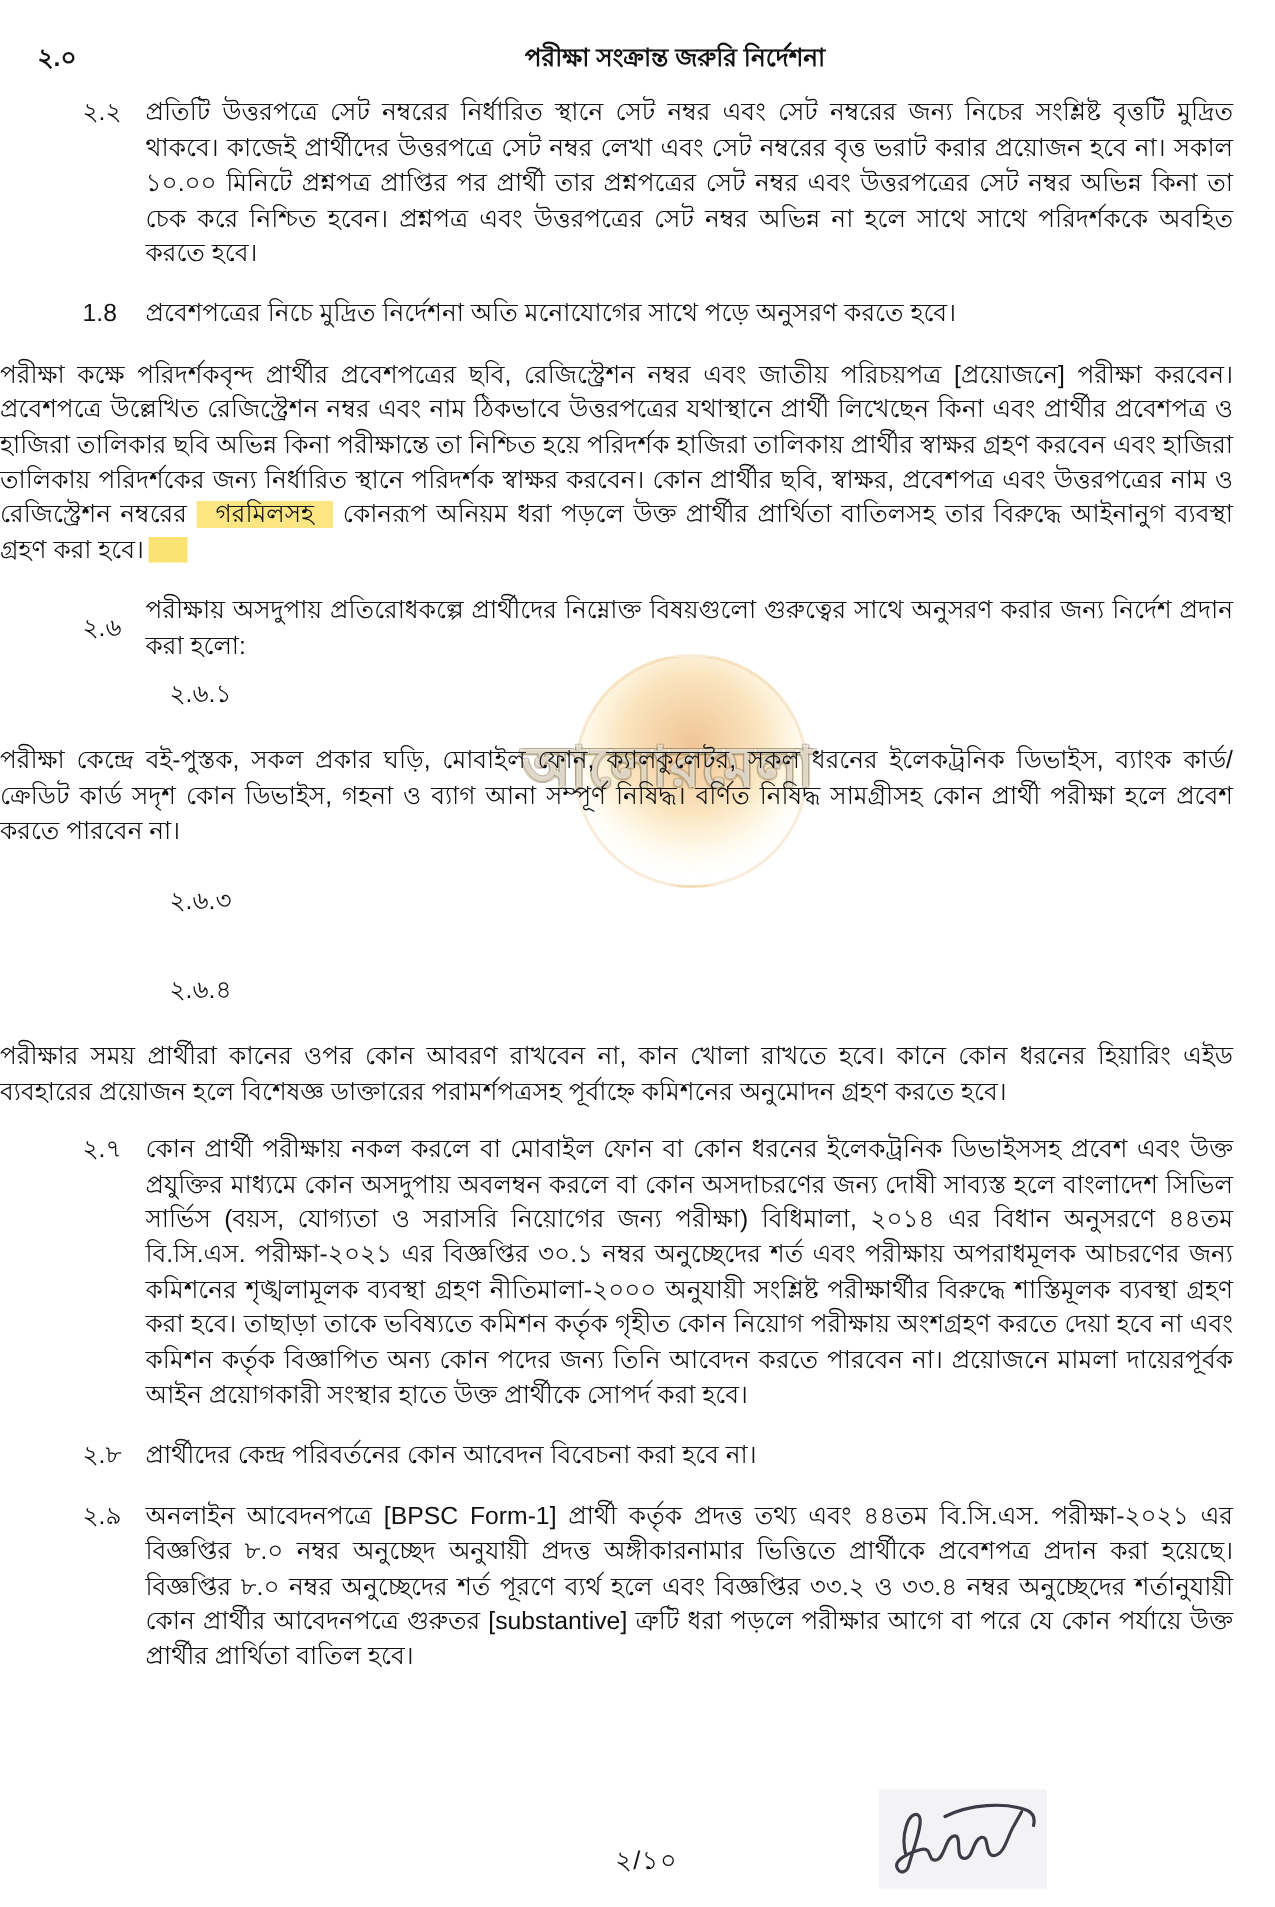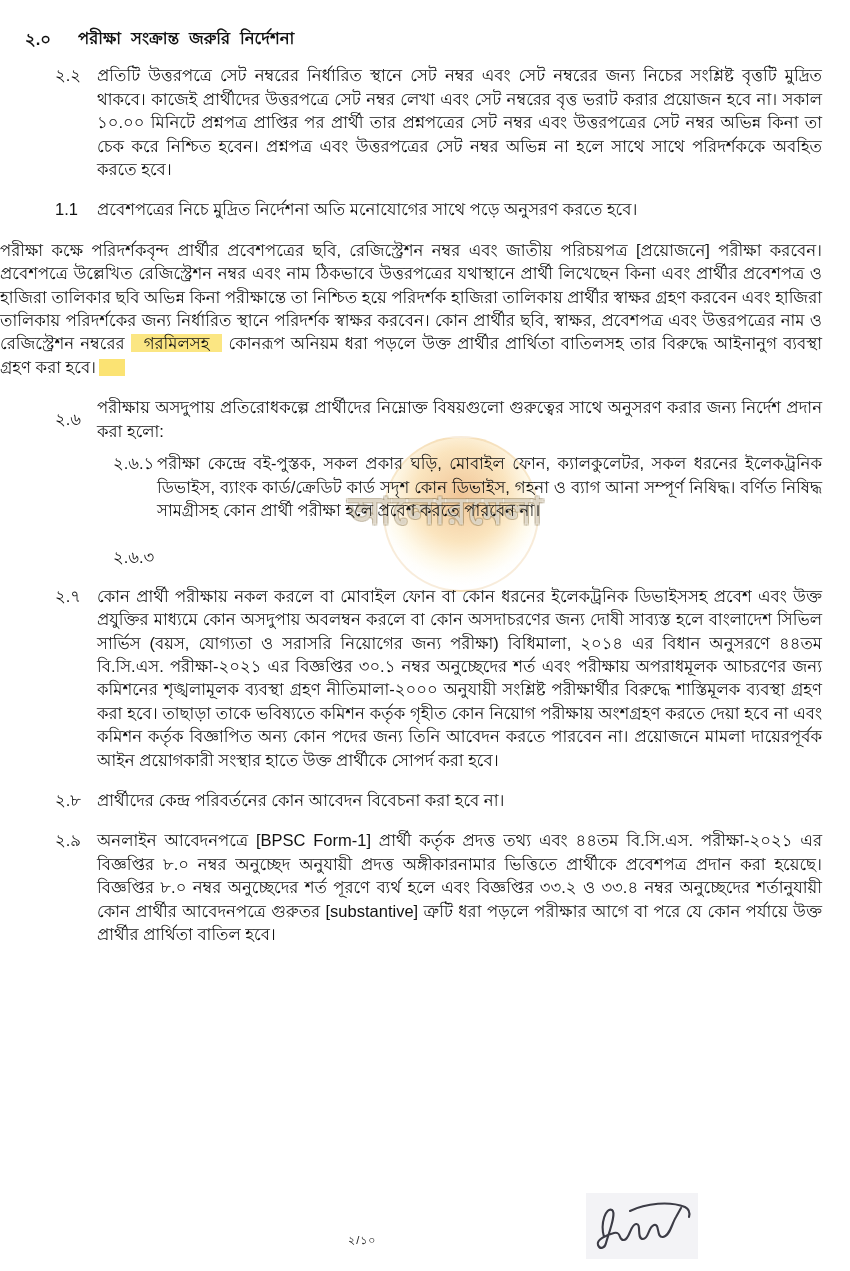--- a/index.html
+++ b/index.html
@@ -22,26 +22,26 @@
     white-space:nowrap;
   }
   .row .body {
     flex:1;
     text-align:justify;
     padding-right:28px;
   }
 
   .title-row { margin-bottom:13px; font-weight:bold; }
   .title-row .num { flex:0 0 53px; margin-left:25px; }
-  .title-row .body { text-align:left;font-family:Liberation Mono, monospace; }
+  .title-row .body { text-align:center; }
 
   .sec-26 { margin-bottom:9px;align-items:center; }
 
   .sub .num { flex:0 0 44px; margin-left:113px; }
-  .sub { margin-bottom:15px; }
+  .sub { margin-bottom:15px;flex-direction:column; }
   .sub.gap-lg { margin-bottom:24px; }
 
   .hl {
     background:rgba(250,222,90,0.75);
     padding:0 13px;
   }
   .hl-block {
     display:inline-block;
     width:26px; height:17px;
     background:rgba(250,222,90,0.85);
@@ -75,21 +75,21 @@
     text-shadow:
       -1px -1px 0 rgba(140,120,85,0.38),
        1px -1px 0 rgba(140,120,85,0.38),
       -1px  1px 0 rgba(140,120,85,0.38),
        1px  1px 0 rgba(140,120,85,0.38);
   }
 
   
   .page-num {
     position:absolute; left:348px; top:1229px; width:104px;
-    text-align:left; font-size:11px; letter-spacing:1px;
+    text-align:right; font-size:17px; letter-spacing:1px;
   }
   .signature {
     position:absolute; left:586px; top:1193px;
     width:112px; height:66px;
     background:#f3f3f6;
   }
   .signature svg { display:block; width:100%; height:100%; }
 </style>
 </head>
 <body>
@@ -108,21 +108,21 @@
       <div class="body">পরীক্ষা সংক্রান্ত জরুরি নির্দেশনা</div>
     </div>
 
 
     <div class="row">
       <div class="num">২.২</div>
       <div class="body">প্রতিটি উত্তরপত্রে সেট নম্বরের নির্ধারিত স্থানে সেট নম্বর এবং সেট নম্বরের জন্য নিচের সংশ্লিষ্ট বৃত্তটি মুদ্রিত থাকবে। কাজেই প্রার্থীদের উত্তরপত্রে সেট নম্বর লেখা এবং সেট নম্বরের বৃত্ত ভরাট করার প্রয়োজন হবে না। সকাল ১০.০০ মিনিটে প্রশ্নপত্র প্রাপ্তির পর প্রার্থী তার প্রশ্নপত্রের সেট নম্বর এবং উত্তরপত্রের সেট নম্বর অভিন্ন কিনা তা চেক করে নিশ্চিত হবেন। প্রশ্নপত্র এবং উত্তরপত্রের সেট নম্বর অভিন্ন না হলে সাথে সাথে পরিদর্শককে অবহিত করতে হবে।</div>
     </div>
 
     <div class="row">
-      <div class="num">1.1</div>
+      <div class="num">1.8</div>
       <div class="body">প্রবেশপত্রের নিচে মুদ্রিত নির্দেশনা অতি মনোযোগের সাথে পড়ে অনুসরণ করতে হবে।</div>
     </div>
 
 
     <div class="row">
       <div class="body"><span>পরীক্ষা কক্ষে পরিদর্শকবৃন্দ প্রার্থীর প্রবেশপত্রের ছবি, রেজিস্ট্রেশন নম্বর এবং জাতীয় পরিচয়পত্র [প্রয়োজনে] পরীক্ষা করবেন। প্রবেশপত্রে উল্লেখিত রেজিস্ট্রেশন নম্বর এবং নাম ঠিকভাবে উত্তরপত্রের যথাস্থানে প্রার্থী লিখেছেন কিনা এবং প্রার্থীর প্রবেশপত্র ও হাজিরা তালিকার ছবি অভিন্ন কিনা পরীক্ষান্তে তা নিশ্চিত হয়ে পরিদর্শক হাজিরা তালিকায় প্রার্থীর স্বাক্ষর গ্রহণ করবেন  এবং  হাজিরা তালিকায় পরিদর্শকের জন্য নির্ধারিত স্থানে পরিদর্শক স্বাক্ষর করবেন। কোন প্রার্থীর ছবি, স্বাক্ষর, প্রবেশপত্র এবং উত্তরপত্রের নাম ও রেজিস্ট্রেশন নম্বরের </span><span class="hl">গরমিলসহ</span><span> কোনরূপ অনিয়ম ধরা পড়লে উক্ত প্রার্থীর প্রার্থিতা বাতিলসহ তার বিরুদ্ধে আইনানুগ ব্যবস্থা গ্রহণ করা হবে।</span><span class="hl-block"></span></div>
     </div>
 
     <div class="row sec-26">
       <div class="num">২.৬</div>
@@ -132,20 +132,24 @@
     <div class="row sub gap-lg">
       <div class="num">২.৬.১</div>
       <div class="body">পরীক্ষা কেন্দ্রে বই-পুস্তক, সকল প্রকার ঘড়ি, মোবাইল ফোন, ক্যালকুলেটর, সকল ধরনের ইলেকট্রনিক ডিভাইস, ব্যাংক কার্ড/ক্রেডিট কার্ড সদৃশ কোন ডিভাইস, গহনা ও ব্যাগ আনা সম্পূর্ণ নিষিদ্ধ। বর্ণিত নিষিদ্ধ সামগ্রীসহ কোন প্রার্থী পরীক্ষা হলে প্রবেশ করতে পারবেন না।</div>
     </div>
 
 
     <div class="row sub">
       <div class="num">২.৬.৩</div>
     </div>
 
+    <div class="row sub">
+      <div class="num">২.৬.৪</div>
+      <div class="body">পরীক্ষার সময় প্রার্থীরা কানের ওপর কোন আবরণ রাখবেন না, কান খোলা রাখতে হবে। কানে কোন ধরনের হিয়ারিং এইড ব্যবহারের প্রয়োজন হলে বিশেষজ্ঞ ডাক্তারের পরামর্শপত্রসহ পূর্বাহ্নে কমিশনের অনুমোদন গ্রহণ করতে হবে।</div>
+    </div>
 
     <div class="row">
       <div class="num">২.৭</div>
       <div class="body">কোন প্রার্থী পরীক্ষায় নকল করলে বা মোবাইল ফোন বা কোন ধরনের ইলেকট্রনিক ডিভাইসসহ প্রবেশ এবং উক্ত প্রযুক্তির মাধ্যমে কোন অসদুপায় অবলম্বন করলে বা কোন অসদাচরণের জন্য দোষী সাব্যস্ত হলে বাংলাদেশ সিভিল সার্ভিস (বয়স, যোগ্যতা ও সরাসরি নিয়োগের জন্য পরীক্ষা) বিধিমালা, ২০১৪ এর বিধান অনুসরণে ৪৪তম বি.সি.এস. পরীক্ষা-২০২১    এর বিজ্ঞপ্তির ৩০.১  নম্বর অনুচ্ছেদের শর্ত এবং পরীক্ষায় অপরাধমূলক আচরণের জন্য কমিশনের শৃঙ্খলামূলক ব্যবস্থা গ্রহণ নীতিমালা-২০০০ অনুযায়ী সংশ্লিষ্ট পরীক্ষার্থীর বিরুদ্ধে শাস্তিমূলক ব্যবস্থা গ্রহণ করা হবে। তাছাড়া তাকে ভবিষ্যতে কমিশন কর্তৃক গৃহীত কোন নিয়োগ পরীক্ষায় অংশগ্রহণ করতে দেয়া হবে না এবং কমিশন কর্তৃক বিজ্ঞাপিত অন্য কোন পদের জন্য তিনি আবেদন করতে পারবেন না। প্রয়োজনে মামলা দায়েরপূর্বক আইন প্রয়োগকারী সংস্থার হাতে উক্ত প্রার্থীকে সোপর্দ করা হবে।</div>
     </div>
 
     <div class="row">
       <div class="num">২.৮</div>
       <div class="body">প্রার্থীদের কেন্দ্র পরিবর্তনের কোন আবেদন বিবেচনা করা হবে না।</div>
     </div>

